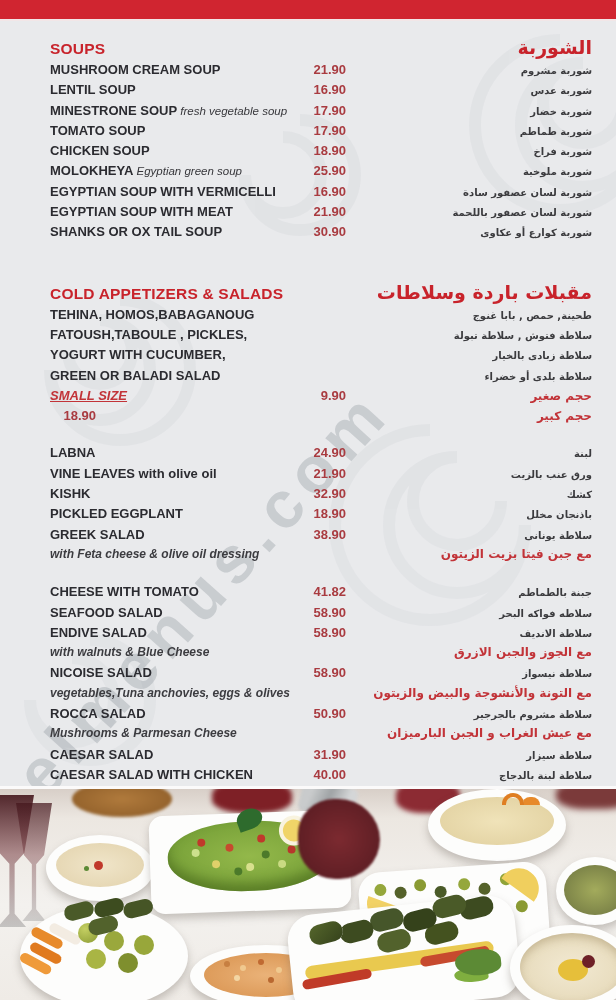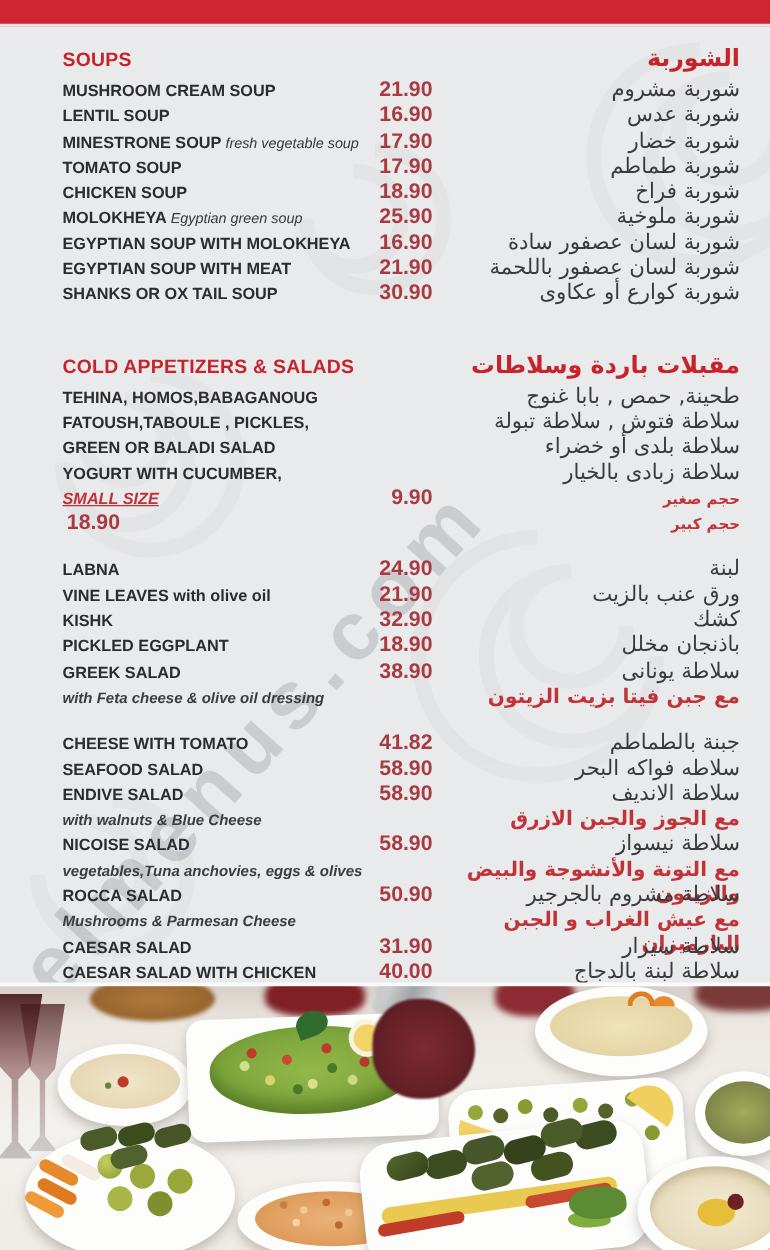--- a/index.html
+++ b/index.html
@@ -16,27 +16,27 @@
     font-size:66px;font-weight:bold;letter-spacing:9px;color:rgba(135,142,150,0.32);white-space:nowrap;pointer-events:none;}
   #sections{position:relative;z-index:2;}
   .menu-section + .menu-section{margin-top:36px;}
   .sec-head{display:flex;align-items:baseline;height:26px;}
   .sec-en{font-size:15.5px;font-weight:bold;color:var(--c-title);letter-spacing:.2px;}
   .sec-ar{flex:1;direction:rtl;font-size:19px;font-weight:bold;color:var(--c-title);
     font-family:"DejaVu Sans","Liberation Sans",sans-serif;}
   .row{display:flex;align-items:baseline;height:20.3px;}
   .row .en{flex:0 0 250px;font-size:13px;font-weight:bold;color:var(--c-text);white-space:nowrap;}
   .row .en .inote{font-weight:normal;font-style:italic;font-size:11.5px;color:#37373b;}
-  .row .price{flex:0 0 46px;text-align:right;font-size:17px;font-weight:bold;color:var(--c-price);}
-  .row .ar{flex:1;text-align:right;direction:rtl;font-size:17px;color:var(--c-ar);
-    font-family:"DejaVu Sans","Liberation Sans",sans-serif;}
+  .row .price{flex:0 0 46px;text-align:right;font-size:13px;font-weight:bold;color:var(--c-price);}
+  .row .ar{flex:1;text-align:right;direction:rtl;font-size:10px;color:var(--c-ar);
+    font-family:"DejaVu Sans","Liberation Sans",sans-serif;font-weight:bold;}
   .row.sized .en{color:var(--c-red);font-style:italic;font-size:13px;text-decoration:underline;}
   .row.sized .ar{color:var(--c-red);font-size:12px;font-weight:bold;}
   .row.note .en{font-weight:normal;font-style:italic;font-size:12px;color:#3c3c40;}
-  .row.note .ar{color:var(--c-red);font-size:16px;font-weight:bold;}
+  .row.note .ar{color:var(--c-red);font-size:12px;font-weight:bold;}
   .gap{height:17px;}
   
   .photo{position:absolute;left:0;top:786px;width:616px;height:214px;overflow:hidden;z-index:4;
     background:linear-gradient(180deg,#d8cfc8 0%,#ece7e1 14%,#f3f1ee 55%,#efebe6 100%);
     border-top:3px solid #fbfafa;}
   .photo .blob{position:absolute;}
   .basket{left:72px;top:-8px;width:100px;height:36px;border-radius:50%;background:radial-gradient(#b07a3c,#8a5a26);filter:blur(1.5px);}
   .napkin1{left:212px;top:-8px;width:80px;height:32px;border-radius:40%;background:#7e2026;filter:blur(2.5px);}
   .cutlery{left:300px;top:-6px;width:56px;height:34px;background:linear-gradient(100deg,#c9cbcc 20%,#9fa3a5 50%,#d4d6d7 80%);transform:rotate(14deg);filter:blur(1.5px);border-radius:6px;}
   .napkin2{left:396px;top:-8px;width:64px;height:32px;border-radius:40%;background:#8c2b33;filter:blur(2.5px);}
@@ -152,21 +152,21 @@
     <span class="ar">شوربة فراخ</span>
   </div>
 
   <div class="row item">
     <span class="en"><b class="nm">MOLOKHEYA</b><i class="inote"> Egyptian green soup</i></span>
     <span class="price">25.90</span>
     <span class="ar">شوربة ملوخية</span>
   </div>
 
   <div class="row item">
-    <span class="en"><b class="nm">EGYPTIAN SOUP WITH MOLOKHEYA</b><i class="inote"></i></span>
+    <span class="en"><b class="nm">EGYPTIAN SOUP WITH VERMICELLI</b><i class="inote"></i></span>
     <span class="price">16.90</span>
     <span class="ar">شوربة لسان عصفور سادة</span>
   </div>
 
   <div class="row item">
     <span class="en"><b class="nm">EGYPTIAN SOUP WITH MEAT</b><i class="inote"></i></span>
     <span class="price">21.90</span>
     <span class="ar">شوربة لسان عصفور باللحمة</span>
   </div>
 
@@ -190,29 +190,29 @@
     <span class="ar">طحينة, حمص , بابا غنوج</span>
   </div>
 
   <div class="row item">
     <span class="en"><b class="nm">FATOUSH,TABOULE , PICKLES,</b><i class="inote"></i></span>
     <span class="price"></span>
     <span class="ar">سلاطة فتوش , سلاطة تبولة</span>
   </div>
 
   <div class="row item">
+    <span class="en"><b class="nm">YOGURT WITH CUCUMBER,</b><i class="inote"></i></span>
+    <span class="price"></span>
+    <span class="ar">سلاطة زبادى بالخيار</span>
+  </div>
+
+  <div class="row item">
     <span class="en"><b class="nm">GREEN OR BALADI SALAD</b><i class="inote"></i></span>
     <span class="price"></span>
     <span class="ar">سلاطة بلدى أو خضراء</span>
-  </div>
-
-  <div class="row item">
-    <span class="en"><b class="nm">YOGURT WITH CUCUMBER,</b><i class="inote"></i></span>
-    <span class="price"></span>
-    <span class="ar">سلاطة زبادى بالخيار</span>
   </div>
 
   <div class="row sized">
     <span class="en"><b class="nm">SMALL SIZE</b><i class="inote"></i></span>
     <span class="price">9.90</span>
     <span class="ar">حجم صغير</span>
   </div>
 
   <div class="row sized">
     <span class="price">18.90</span>

